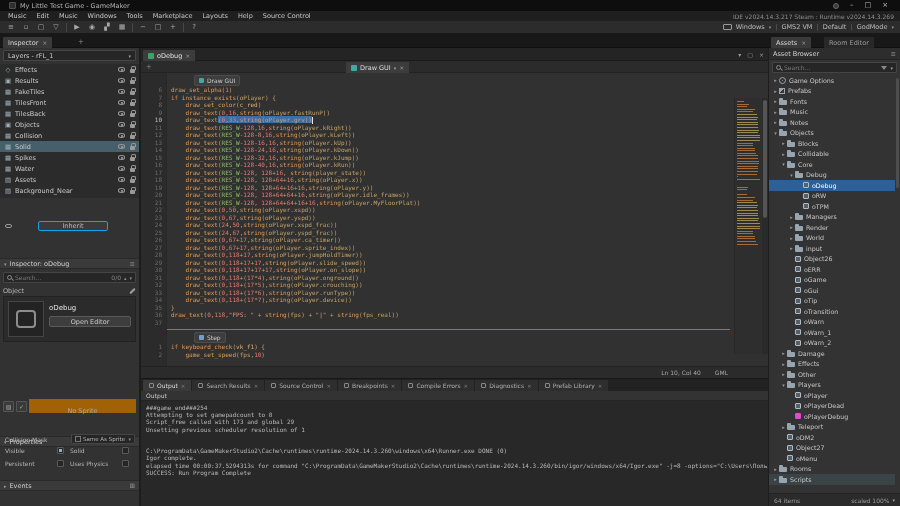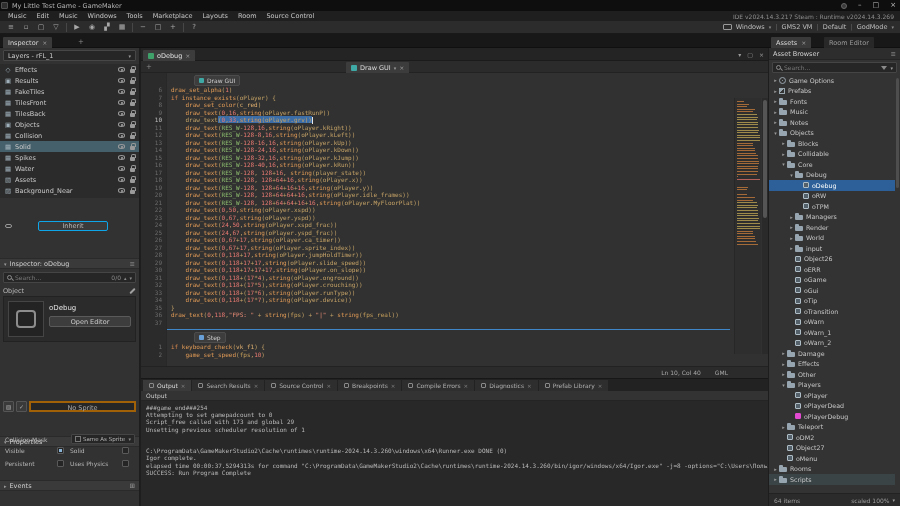--- a/index.html
+++ b/index.html
@@ -2,21 +2,21 @@
 <html><head>
 <meta charset="utf-8">
 <style>
   *{box-sizing:border-box;margin:0;padding:0}
   html,body{background:#000}
   .win{position:relative;width:900px;height:506px;background:#1e1e1e;overflow:hidden;
        font-family:"DejaVu Sans",sans-serif;color:#c5c5c5;-webkit-font-smoothing:antialiased}
   .fx{display:flex;align-items:center}
 
   
-  .titlebar{position:absolute;left:0;top:0;right:0;height:11px;background:#0e0e0e;display:flex;align-items:center;padding:0 1px;gap:4px}
+  .titlebar{position:absolute;left:0;top:0;right:0;height:11px;background:#0e0e0e;display:flex;align-items:center;padding:0 9px;gap:4px}
   .app-icon{width:7px;height:7px;background:#2f2f2f;border:1px solid #505050;border-radius:1px}
   .win-title{font-size:6.5px;color:#b5b5b5;white-space:nowrap}
   .tb-controls{margin-left:auto;display:flex;gap:11px;align-items:center;padding-right:3px}
   .tb-controls span{font-size:7px;color:#c0c0c0;line-height:9px}
   .user-dot{width:6px;height:6px;border-radius:50%;background:#3a3a3a;border:1px solid #666}
 
   
   .menubar{position:absolute;left:0;top:11px;right:0;height:10px;background:#1f1f1f;display:flex;align-items:center;padding-left:3px}
   .menu-item{font-size:6.5px;color:#c5c5c5;padding:0 5px;line-height:10px;white-space:nowrap}
   .version{margin-left:auto;font-size:6px;color:#8f8f8f;padding-right:6px;white-space:nowrap}
@@ -64,21 +64,21 @@
   .obj-label-row{position:absolute;left:3px;right:3px;top:238px;height:9px;display:flex;align-items:center;font-size:6.5px;color:#b8b8b8}
   .i-pencil{width:7px;height:2px;background:#a0a0a0;transform:rotate(-45deg);border-radius:1px;margin-left:auto}
   .object-card{position:absolute;left:3px;right:3px;top:248px;height:46px;background:#2b2b2b;border:1px solid #222;display:flex;gap:5px;padding:4px}
   .sprite-thumb{width:36px;height:36px;background:#232323;border:1px solid #454545;display:flex;align-items:center;justify-content:center;flex:none}
   .sprite-glyph{width:20px;height:18px;border:2px solid #8d8d8d;border-radius:4px}
   .card-col{display:flex;flex-direction:column;gap:4px;flex:1;min-width:0;padding-top:3px}
   .obj-name{font-size:7px;color:#e2e2e2}
   .open-editor{height:11px;background:#3d3d3d;border:1px solid #5a5a5a;border-radius:2px;font-size:6.5px;color:#cccccc;text-align:center;line-height:10px}
   .sprite-row{position:absolute;left:3px;right:3px;top:352px;height:12px;display:flex;gap:2px;align-items:center}
   .sq-btn{width:11px;height:11px;background:#3a3a3a;border:1px solid #555;border-radius:1px;display:flex;align-items:center;justify-content:center;font-size:6px;color:#a8a8a8;flex:none}
-  .sprite-field{flex:1;height:11px;background:#262626;border:2px solid #a16207;font-size:6.5px;color:#a8a8a8;text-align:center;line-height:10px}
+  .sprite-field{flex:1;height:11px;background:#262626;border:7px solid #a16207;font-size:6.5px;color:#a8a8a8;text-align:center;line-height:10px}
   .prop-row{position:absolute;left:5px;right:4px;display:flex;align-items:center;font-size:6px;color:#b5b5b5}
   .dd{margin-left:auto;width:64px;height:10px;background:#262626;border:1px solid #454545;display:flex;align-items:center;gap:2px;padding:0 3px;border-radius:1px}
   .dd .ms{width:6px;height:6px;border:1px dashed #777;flex:none}
   .dd .tx{font-size:5.5px;color:#b5b5b5;white-space:nowrap}
   .dd .car{margin-left:auto;font-size:5px;color:#8a8a8a}
   .check-grid{position:absolute;left:5px;right:4px;top:399px;display:grid;grid-template-columns:1fr 1fr;row-gap:6px;font-size:6px;color:#b5b5b5}
   .chk{display:flex;align-items:center;gap:4px}
   .cb{width:7px;height:7px;background:#252525;border:1px solid #5a5a5a;border-radius:1px;position:relative;margin-left:auto;margin-right:6px}
   .cb.on::after{content:'';position:absolute;inset:1px;background:#8ab4d8}
 
@@ -163,21 +163,21 @@
 
   <div class="menubar">
     <div class="fx">
         <div class="menu-item">Music</div>
         <div class="menu-item">Edit</div>
         <div class="menu-item">Music</div>
         <div class="menu-item">Windows</div>
         <div class="menu-item">Tools</div>
         <div class="menu-item">Marketplace</div>
         <div class="menu-item">Layouts</div>
-        <div class="menu-item">Room</div>
+        <div class="menu-item">Help</div>
         <div class="menu-item">Source Control</div>
       </div>
     <div class="version">IDE v2024.14.3.217 Steam : Runtime v2024.14.3.269</div>
   </div>
 
   <div class="toolbar">
     <div class="fx" style="gap:5px">
         <div class="tool-ic">≡</div>
         <div class="tool-ic">▫</div>
         <div class="tool-ic">▢</div>

